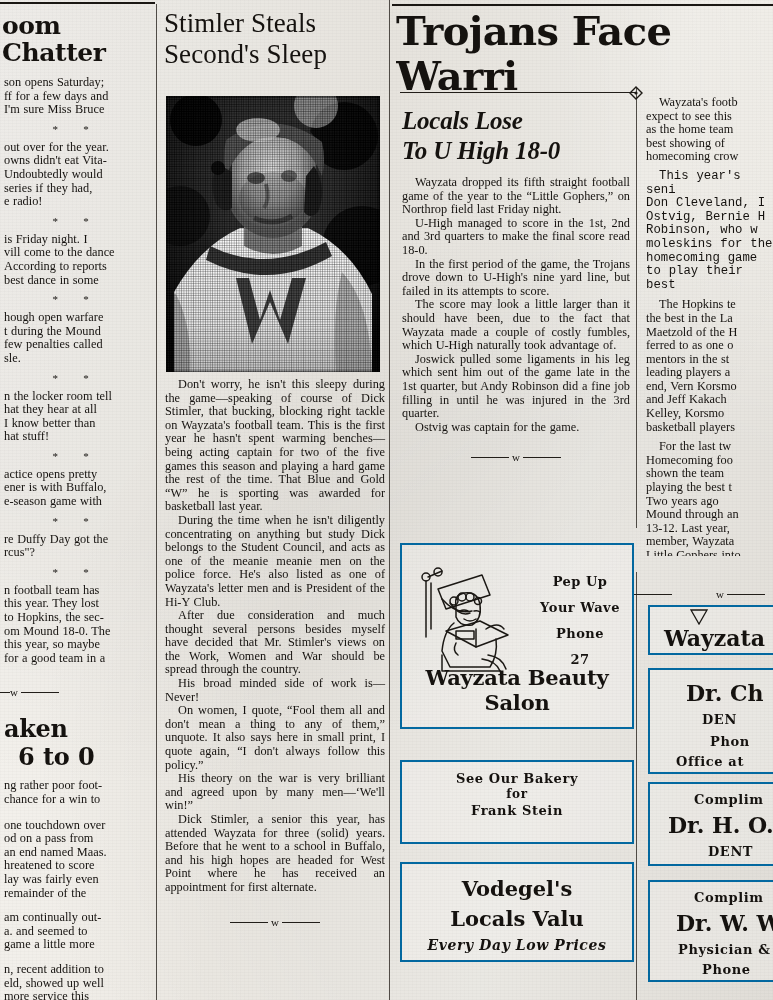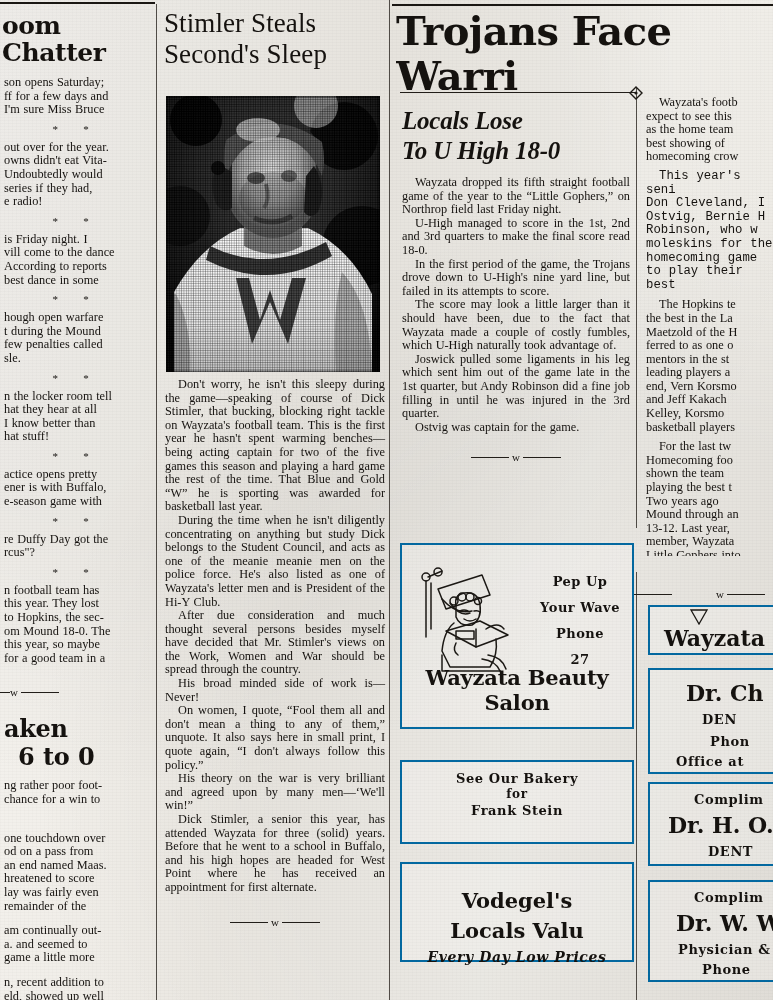--- a/index.html
+++ b/index.html
@@ -158,21 +158,21 @@
         <span style="padding-left:0;">w</span>
       </div>
 
       <div class="hl-aken" style="margin:0 0 8px 0;">
         <div>aken</div>
         <div class="l2">6 to 0</div>
       </div>
 
       <p class="noind" style="white-space:pre-line;margin-top:6px;">ng rather poor foot-
 chance for a win to</p>
-      <p class="noind" style="white-space:pre-line;margin-top:25px;">one touchdown over
+      <p class="noind" style="white-space:pre-line;margin-top:12px;">one touchdown over
 od on a pass from
 an end named Maas.
 hreatened to score
 lay was fairly even
 remainder of the</p>
       <p class="noind" style="white-space:pre-line;margin-top:11px;">am continually out-
 a. and seemed to
 game a little more</p>
       <p class="noind" style="white-space:pre-line;margin-top:11px;">n, recent addition to
 eld, showed up well
@@ -386,21 +386,21 @@
 
   <div class="ad thick" style="left:400px;top:760px;width:234px;height:84px;">
     <div class="ad-center" style="padding-top:8px;">
       <div class="ad-small" style="font-size:13px;line-height:17px;">See Our Bakery</div>
       <div class="ad-small" style="font-size:12px;line-height:15px;">for</div>
       <div class="ad-small" style="font-size:13px;line-height:18px;">Frank Stein</div>
     </div>
   </div>
 
   <div class="ad thick" style="left:400px;top:862px;width:234px;height:100px;">
-    <div class="ad-center" style="padding-top:22px;">
+    <div class="ad-center" style="padding-top:10px;">
       <div class="ad-name" style="font-size:21px;line-height:30px;">Vodegel's</div>
       <div class="ad-name" style="font-size:21px;line-height:30px;">Locals Valu</div>
       <div class="ad-small" style="font-size:14px;line-height:22px;font-style:italic;">Every Day Low Prices</div>
     </div>
   </div>
 
   <div class="ad thick clip" style="left:648px;top:605px;width:140px;height:50px;">
     <svg style="position:absolute;left:40px;top:2px;width:18px;height:16px;" viewBox="0 0 18 16">
       <polygon points="1,1 17,1 9,15" fill="none" stroke="#1b1814" stroke-width="1.3"></polygon>
     </svg>

